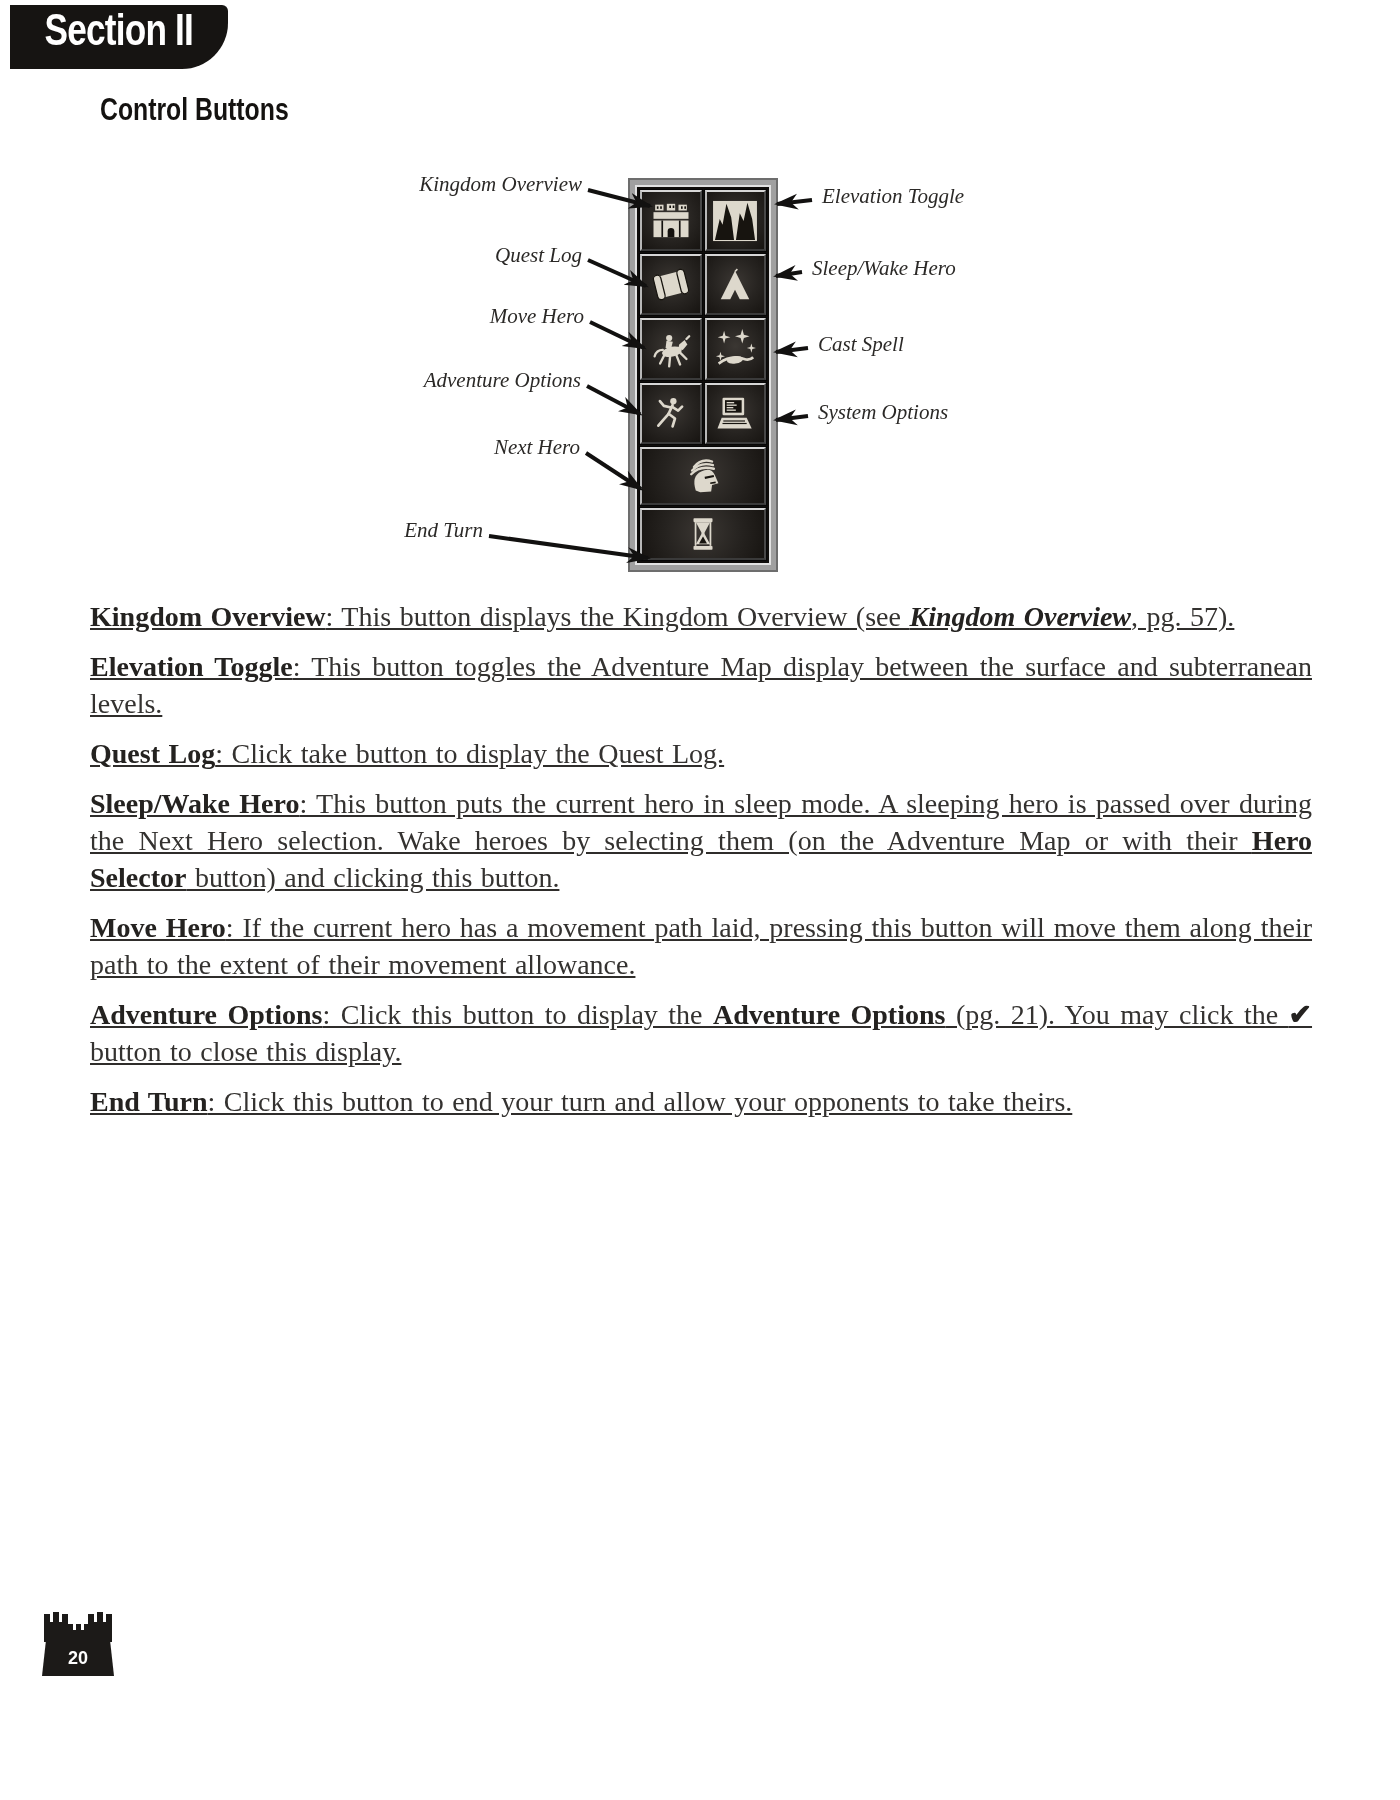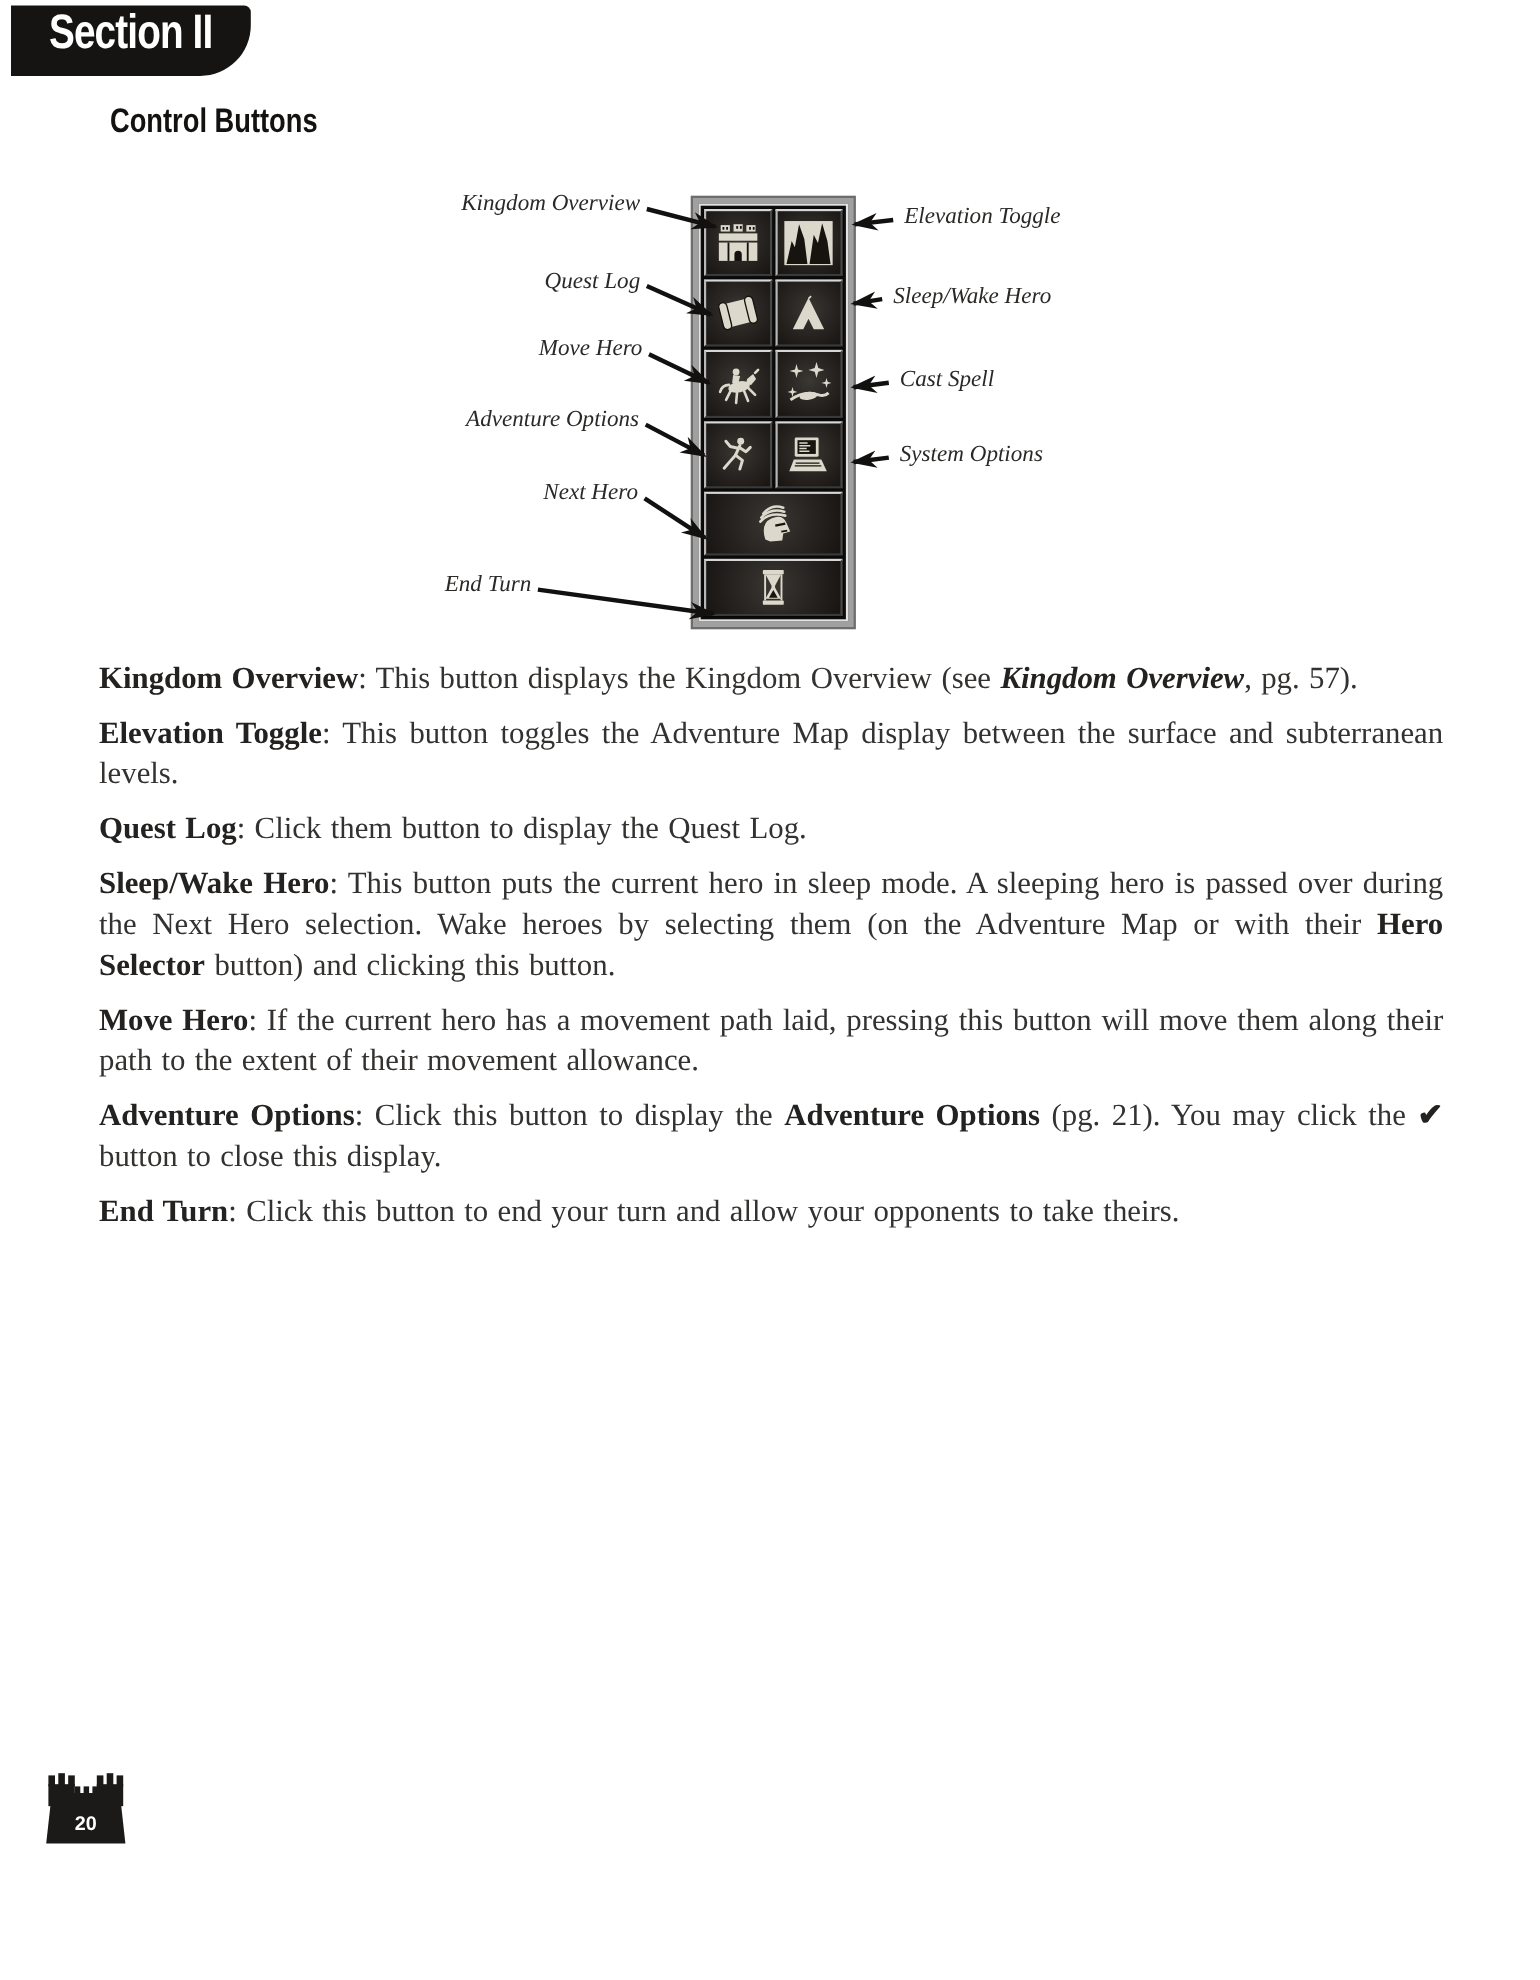--- a/index.html
+++ b/index.html
@@ -27,21 +27,21 @@
     box-shadow:0 0 0 1px #060606;color:#ddd8cc;}
   .btn.wide{grid-column:1 / -1;}
   .btn svg{display:block;}
 
   
   .callout{position:absolute;font-style:italic;font-size:21px;color:#2b2927;white-space:nowrap;line-height:26px;}
   .callout.left{text-align:right;}
   .arrows{position:absolute;left:0;top:0;width:1400px;height:1800px;pointer-events:none;}
 
   
-  .content{position:absolute;left:90px;top:598px;width:1222px;}
+  .content{position:absolute;left:90px;top:598px;width:1222px;text-decoration:underline;}
   .content p{margin:0 0 13px 0;font-size:28px;line-height:37px;text-align:justify;word-spacing:1.5px;color:#343230;}
   .seg-b{font-weight:700;color:#242220;}
   .seg-bi{font-weight:700;font-style:italic;color:#242220;}
 
   
   .page-badge{position:absolute;left:38px;top:1610px;}
 </style>
 </head>
 <body>
 
@@ -233,21 +233,21 @@
         <line x1="812" y1="200" x2="777" y2="204" stroke="#121110" stroke-width="4" marker-end="url(#ah)"></line>
         <line x1="802" y1="272" x2="776" y2="276" stroke="#121110" stroke-width="4" marker-end="url(#ah)"></line>
         <line x1="808" y1="348" x2="776" y2="352" stroke="#121110" stroke-width="4" marker-end="url(#ah)"></line>
         <line x1="808" y1="416" x2="776" y2="420" stroke="#121110" stroke-width="4" marker-end="url(#ah)"></line>
       </svg>
   </div>
 
   <div class="content" id="content">
       <p><span class="seg-b">Kingdom Overview</span><span>: This button displays the Kingdom Overview (see </span><span class="seg-bi">Kingdom Overview</span><span>, pg. 57).</span></p>
       <p><span class="seg-b">Elevation Toggle</span><span>: This button toggles the Adventure Map display between the surface and subterranean levels.</span></p>
-      <p><span class="seg-b">Quest Log</span><span>: Click them button to display the Quest Log.</span></p>
+      <p><span class="seg-b">Quest Log</span><span>: Click take button to display the Quest Log.</span></p>
       <p><span class="seg-b">Sleep/Wake Hero</span><span>: This button puts the current hero in sleep mode. A sleeping hero is passed over during the Next Hero selection. Wake heroes by selecting them (on the Adventure Map or with their </span><span class="seg-b">Hero Selector</span><span> button) and clicking this button.</span></p>
       <p><span class="seg-b">Move Hero</span><span>: If the current hero has a movement path laid, pressing this button will move them along their path to the extent of their movement allowance.</span></p>
       <p><span class="seg-b">Adventure Options</span><span>: Click this button to display the </span><span class="seg-b">Adventure Options</span><span> (pg. 21). You may click the </span><span class="seg-b">✔</span><span> button to close this display.</span></p>
       <p><span class="seg-b">End Turn</span><span>: Click this button to end your turn and allow your opponents to take theirs.</span></p>
     </div>
 
   <div class="page-badge">
     <svg width="80" height="70" viewBox="0 0 80 70">
       <g fill="#1c1a18">
         <rect x="6" y="4" width="6" height="10"></rect>

